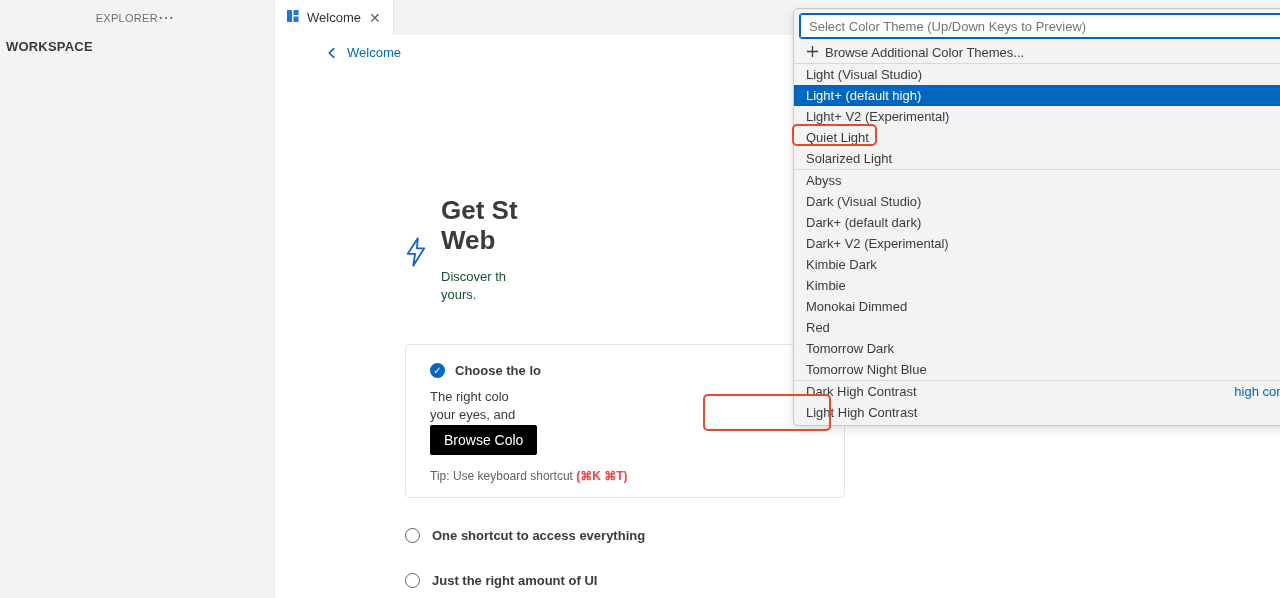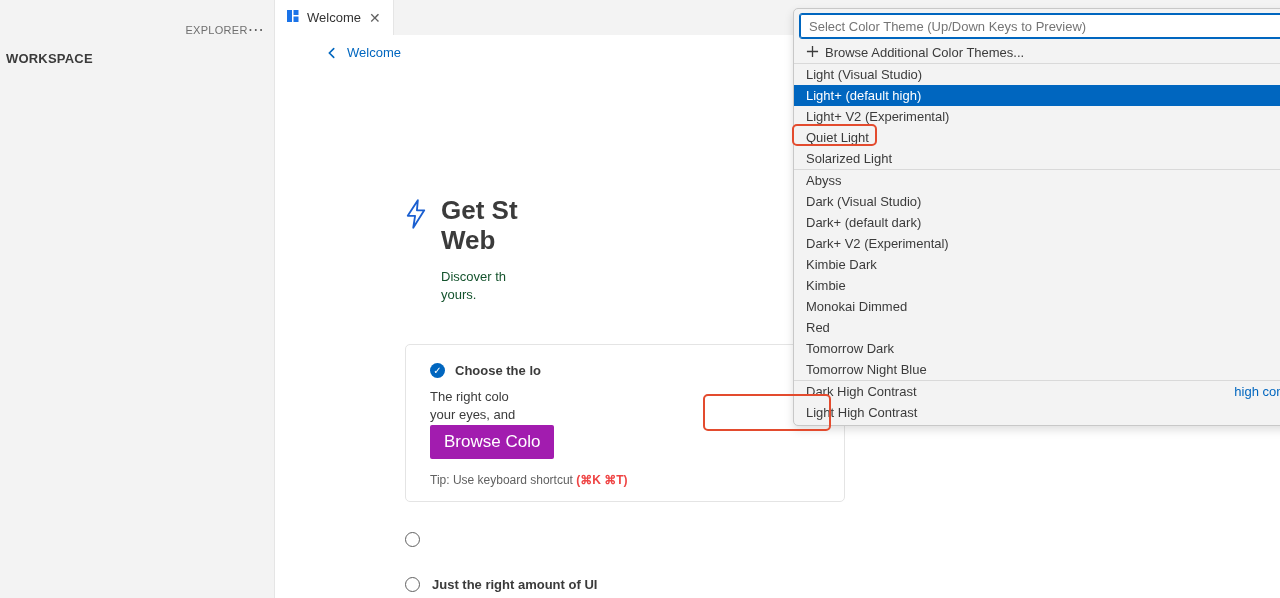--- a/index.html
+++ b/index.html
@@ -1,40 +1,40 @@
 <!DOCTYPE html>
 <html><head>
 <meta charset="utf-8">
 <style>
   * { box-sizing: border-box; margin: 0; padding: 0; }
   html, body { width: 1280px; height: 598px; font-family: -apple-system, "Segoe UI", Arial, sans-serif; background: #fff; overflow: hidden; font-size: 13px; color: #3b3b3b; }
   .app { display: flex; height: 100%; }
   .sidebar { width: 275px; background: #f3f3f3; border-right: 1px solid #e5e5e5; }
-  .sidebar-header { display: flex; justify-content: flex-end; align-items: center; padding: 20px 10px 4px 6px; font-size: 11px; color: #6f6f6f; letter-spacing: 0.3px; }
+  .sidebar-header { display: flex; justify-content: center; align-items: center; padding: 8px 10px 4px 6px; font-size: 11px; color: #6f6f6f; letter-spacing: 0.3px; }
   .more-icon { font-size: 16px; color: #616161; }
   .workspace-label { font-size: 13px; font-weight: 700; padding: 8px 6px; color: #3b3b3b; letter-spacing: 0.2px; }
   .main { flex: 1; background: #fff; position: relative; }
   .tabs { display: flex; background: #f3f3f3; height: 35px; }
   .tab { display: flex; align-items: center; gap: 6px; background: #fff; padding: 0 10px; border-right: 1px solid #e5e5e5; }
   .tab-icon svg { width: 16px; height: 16px; }
   .tab-label { color: #333; }
   .tab-close { color: #616161; font-size: 14px; padding: 0 2px; }
   .breadcrumb { display: flex; align-items: center; gap: 8px; padding: 10px 50px 16px; font-size: 13px; color: #0066bf; }
   .chev { width: 14px; height: 14px; }
   .content { padding: 20px 130px 0; }
-  .headline { display: flex; gap: 14px; align-items: flex-start; margin-top: 100px; }
+  .headline { display: flex; gap: 14px; align-items: center; margin-top: 100px; }
   .bolt { width: 22px; height: 30px; margin-top: 3px; }
   .headline-text h2 { font-size: 26px; font-weight: 600; line-height: 1.15; color: #3b3b3b; }
   .headline-text p { margin-top: 12px; font-size: 13px; color: #14532d; line-height: 1.4; }
   .panel { margin-top: 40px; border: 1px solid #e4e4e4; border-radius: 5px; padding: 18px 24px 14px; width: 440px; }
   .panel-title { display: flex; align-items: center; gap: 10px; margin-bottom: 10px; }
   .check { width: 15px; height: 15px; border-radius: 50%; background: #0066bf; display: inline-flex; align-items: center; justify-content: center; color: #fff; font-size: 10px; }
   .panel-title span.label { font-weight: 700; }
   .panel-desc { color: #3b3b3b; line-height: 1.4; }
-  .btn-primary { display: inline-block; background: #a21caf; color: #fff; border: none; padding: 7px 14px; border-radius: 2px; font-size: 17px; }
+  .btn-primary { display: inline-block; background: #000000; color: #fff; border: none; padding: 7px 14px; border-radius: 2px; font-size: 14px; }
   .tip { margin-top: 14px; color: #616161; font-size: 12px; }
   .tip b { font-weight: 700; color: #ef4444; }
   .step-row { display: flex; align-items: center; gap: 12px; margin-top: 30px; }
   .circle { width: 15px; height: 15px; border: 1.5px solid #616161; border-radius: 50%; }
   .step-row span { font-weight: 700; }
   .quickpick {
     position: absolute; top: 8px; left: 518px; width: 575px;
     background: #f3f3f3; border: 1px solid #c8c8c8; border-radius: 5px;
     box-shadow: 0 4px 10px rgba(0,0,0,0.13); z-index: 10; padding-bottom: 2px;
   }
@@ -111,20 +111,21 @@
         <p class="panel-desc" style="white-space:pre-line">The right colo
 your eyes, and</p>
         <button class="btn-primary">Browse Colo</button>
         <div class="tip">
           <span>Tip: Use keyboard shortcut </span><b>(⌘K ⌘T)</b>
         </div>
       </div>
 
       <div class="step-row">
         <span class="circle"></span>
+        <span>One shortcut to access everything</span>
       </div>
       <div class="step-row">
         <span class="circle"></span>
         <span>Just the right amount of UI</span>
       </div>
     </div>
 
     <div class="quickpick">
       <div class="qp-input">
         <input type="text" placeholder="Select Color Theme (Up/Down Keys to Preview)" style="">

